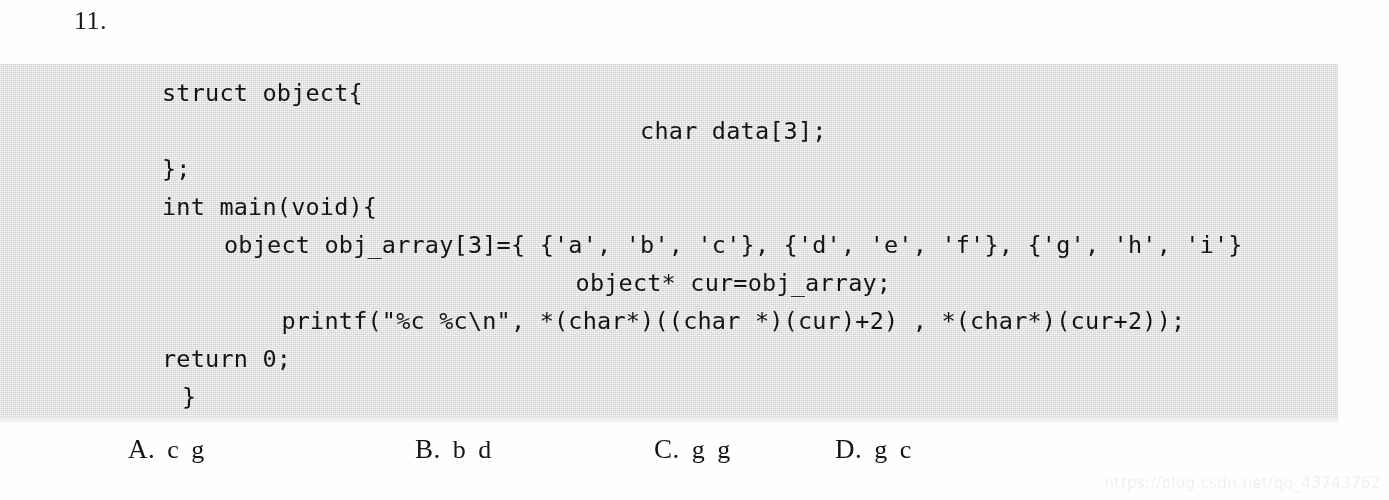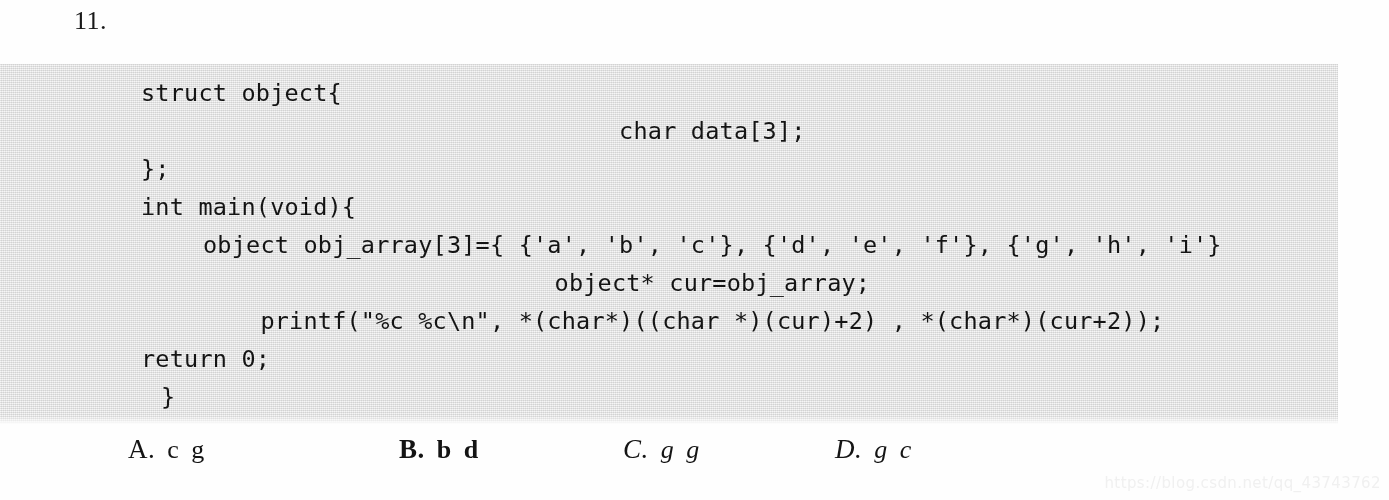--- a/index.html
+++ b/index.html
@@ -62,21 +62,21 @@
   .code-block::after {
     content: "";
     position: absolute;
     left: 0; right: 0; bottom: 0;
     height: 8px;
     background: linear-gradient(to bottom, rgba(230,230,230,0) 0%, rgba(252,252,252,1) 100%);
     pointer-events: none;
   }
   .code-lines {
     position: absolute;
-    left: 141px;
+    left: 162px;
     top: 10px;
     font-family: "DejaVu Sans Mono", "Liberation Mono", monospace;
     font-size: 23.5px;
     line-height: 38px;
     color: #141414;
     white-space: pre;
     letter-spacing: 0.2px;
   }
   .code-line { display: block; height: 38px; }
   .indent-1 { padding-left: 62px; text-align: center; }
@@ -101,23 +101,23 @@
   }
   .option .opt-letter { font-size: 27px; }
   .option .opt-value {
     font-family: "Liberation Serif", "DejaVu Serif", serif;
     font-size: 26px;
     margin-left: 12px;
     letter-spacing: 3px;
     margin-top: 45px;
   }
   .opt-a { left: 128px; }
-  .opt-b { left: 399px; font-weight: bold; }
-  .opt-c { left: 623px; font-style: italic; }
-  .opt-d { left: 835px; font-style: italic; }
+  .opt-b { left: 415px; }
+  .opt-c { left: 654px; }
+  .opt-d { left: 835px; }
 
   
   .watermark {
     position: absolute;
     right: 8px;
     bottom: 8px;
     font-family: "DejaVu Sans", "Liberation Sans", sans-serif;
     font-size: 15px;
     color: #f0f0f0;
     letter-spacing: 0.4px;

